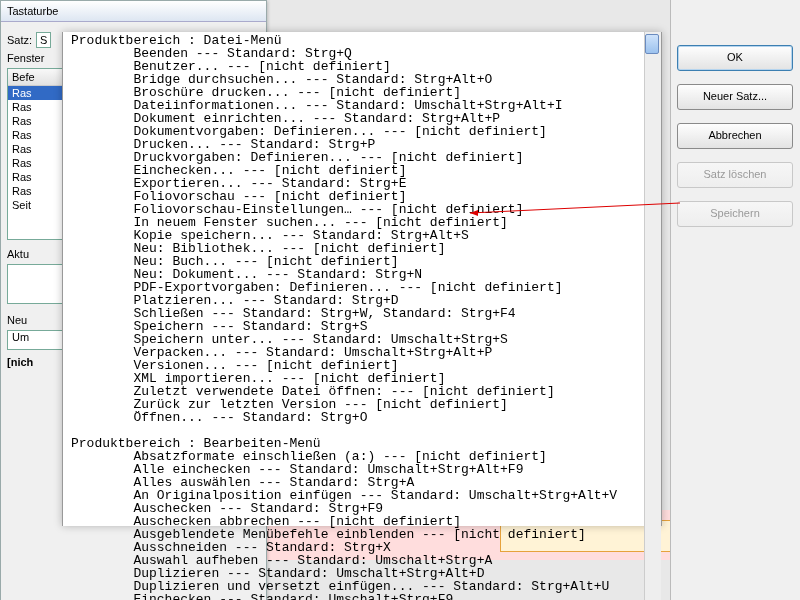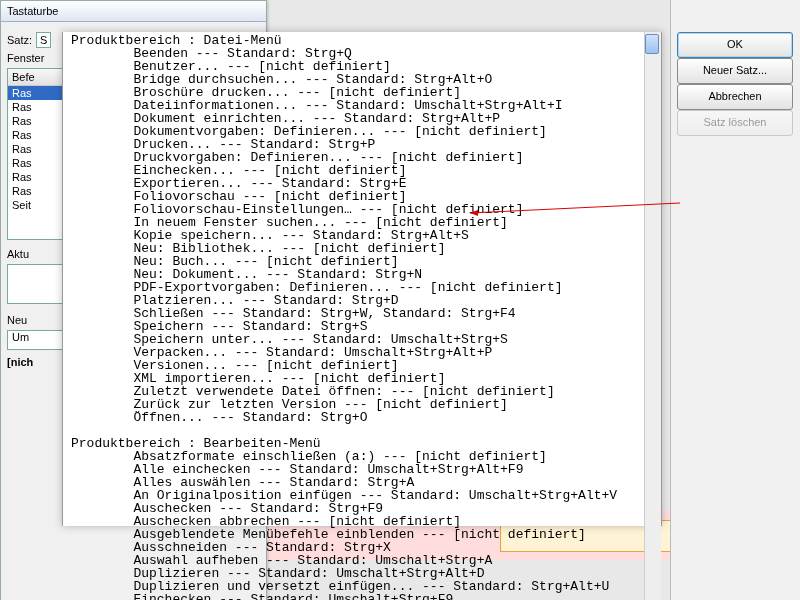--- a/index.html
+++ b/index.html
@@ -15,21 +15,21 @@
   .bg-list-item.sel{background:#316ac5;color:#fff;}
   .bg-textarea{border:1px solid #7a9;background:#fff;height:38px;margin-top:4px;}
   .bg-small{font-weight:bold;}
   .strip{position:absolute;left:0;bottom:40px;width:800px;height:50px;background:#fdd;pointer-events:none;}
   .strip-inner{position:absolute;left:500px;top:10px;width:280px;height:30px;border:1px solid #e6a23c;background:#fff3d6;}
   .listing{position:absolute;left:62px;top:0;width:598px;height:494px;background:#fff;border-left:1px solid #999;border-right:1px solid #999;box-shadow:0 0 8px rgba(0,0,0,.25);margin-top:32px;}
   .listing-scroll{position:absolute;right:0;top:0;width:16px;height:600px;background:#eee;border-left:1px solid #ccc;}
   .listing-scroll-thumb{position:absolute;right:2px;top:2px;width:12px;height:18px;background:linear-gradient(#cfe3fb,#9cc2ee);border:1px solid #6a8bbf;border-radius:2px;}
   .listing-content{position:absolute;left:8px;top:2px;right:18px;bottom:0;font-family:"Lucida Console","Courier New",monospace;font-size:13px;line-height:13px;letter-spacing:0;white-space:pre;color:#000;}
   .panel{position:absolute;right:0;top:0;width:130px;height:600px;background:#f0f0f0;border-left:1px solid #bbb;padding:4px 6px;box-sizing:border-box;}
-  .btn{display:block;width:114px;height:24px;margin:0 0;border:1px solid #8a8a8a;border-radius:3px;background:linear-gradient(#fefefe,#e3e3e3);font-size:11px;text-align:center;line-height:22px;cursor:pointer;}
+  .btn{display:block;width:114px;height:24px;margin:13px 0;border:1px solid #8a8a8a;border-radius:3px;background:linear-gradient(#fefefe,#e3e3e3);font-size:11px;text-align:center;line-height:22px;cursor:pointer;}
   .btn.default{border:1px solid #3c7fb1;box-shadow:0 0 0 1px #b5d4ee inset;}
   .btn.disabled{color:#9a9a9a;background:linear-gradient(#f6f6f6,#eee);border-color:#c8c8c8;cursor:default;}
   .btn.highlight{border:1px solid #e28327;background:linear-gradient(#ffe9b5,#ffcf6f);box-shadow:0 0 0 1px #fff3d0 inset;}
   .panel .spacer{height:28px;}
   .arrow{position:absolute;pointer-events:none;}
   .arrow svg{overflow:visible;}
 </style>
 </head>
 <body>
 
@@ -126,20 +126,21 @@
         Einfügen --- Standard: Strg+V
         Farbeinstellungen... --- [nicht definiert]</div>
 </div>
 
 <div class="panel">
   <div class="spacer"></div>
   <div class="btn default">OK</div>
   <div class="btn">Neuer Satz...</div>
   <div class="btn">Abbrechen</div>
   <div class="btn disabled">Satz löschen</div>
+  <div class="btn disabled">Speichern</div>
 </div>
 
 <div class="arrow" style="left:470px;top:203px;">
   <svg width="230" height="20">
     <line x1="0" y1="10" x2="210" y2="0" stroke="#d00" stroke-width="1"></line>
     <polygon points="0,10 8,7 8,13" fill="#d00"></polygon>
   </svg>
 </div>
 
 </body></html>

